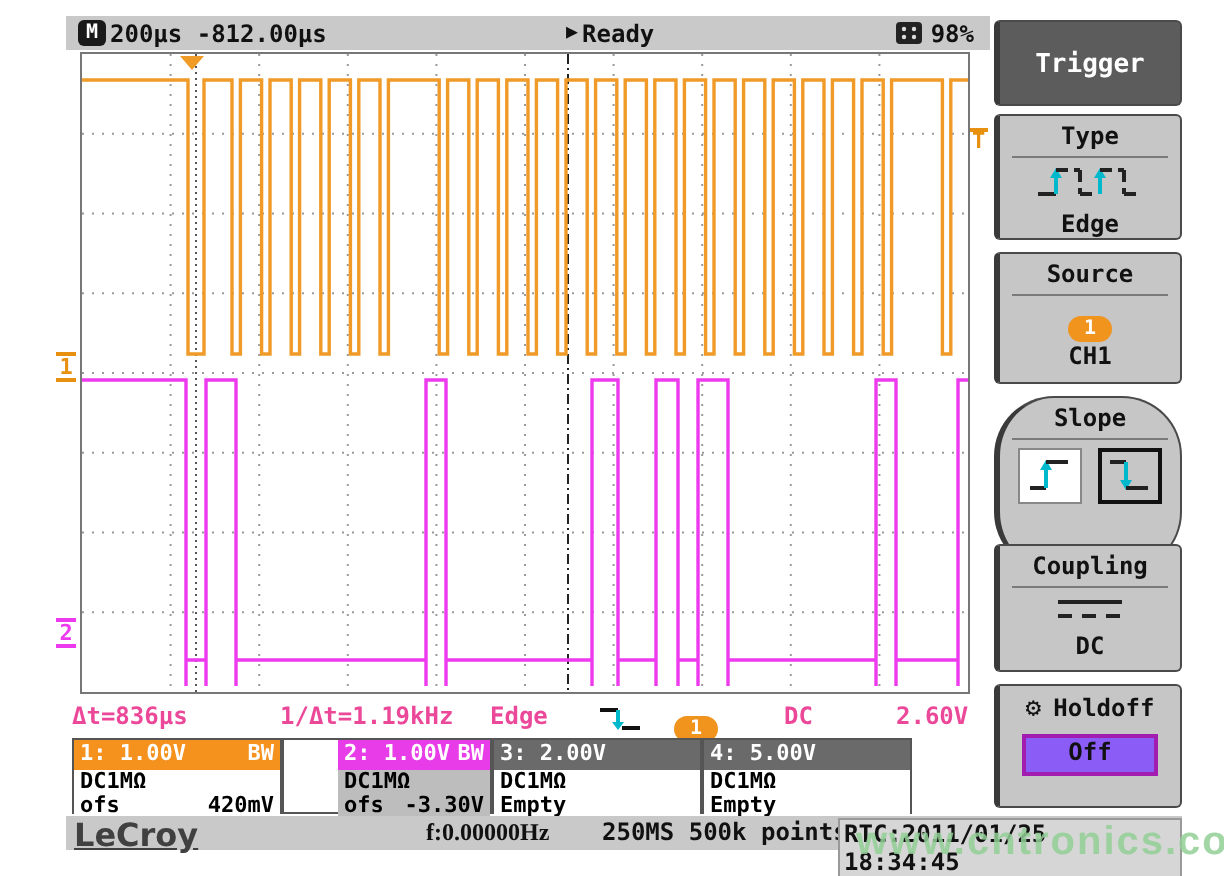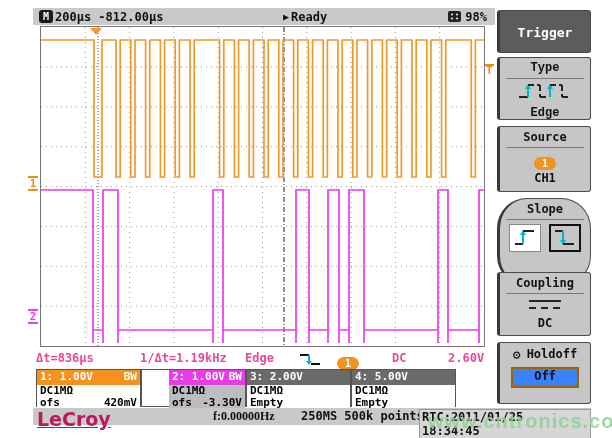--- a/index.html
+++ b/index.html
@@ -27,32 +27,32 @@
   .badge{display:inline-block;min-width:22px;height:13px;background:#f0941e;color:#fff;border-radius:7px;text-align:center;font-size:10px;line-height:13px;font-weight:bold;}
 
   
   .ch-box{top:369px;width:105px;height:38px;font-size:11px;border:1px solid #555;box-sizing:border-box;}
   .ch-head{height:15px;color:#fff;font-weight:bold;line-height:13px;display:flex;justify-content:space-between;padding:0 3px;white-space:nowrap;text-align:center;}
   .ch-body{height:24px;color:#000;font-weight:bold;padding:0 3px;}
   .ch-row{height:12px;line-height:12px;display:flex;justify-content:space-between;white-space:nowrap;}
 
   
   #footer-bar{left:33px;top:408px;width:558px;height:17px;background:#c9c9c9;font-size:12px;color:#111;}
-  #brand{position:absolute;left:4px;top:0px;font-family:"DejaVu Sans",sans-serif;font-weight:bold;font-size:19px;text-decoration:underline;color:#be185d;text-align:right;}
+  #brand{position:absolute;left:4px;top:0px;font-family:"DejaVu Sans",sans-serif;font-weight:bold;font-size:16px;text-decoration:underline;color:#404040;text-align:right;}
   #freq{position:absolute;left:180px;top:1px;font-weight:bold;font-family:Liberation Serif, serif;}
   #sampling{position:absolute;left:268px;top:1px;font-weight:bold;}
   #rtc{position:absolute;left:386px;top:1px;font-weight:bold;background:#d6d6d6;border:1px solid #999;padding:0 2px;}
 
   
   .panel{left:497px;width:94px;background:#c6c6c6;border:1px solid #4a4a4a;border-left:3px solid #3a3a3a;border-radius:3px;box-sizing:border-box;text-align:center;font-weight:bold;color:#111;}
   .panel .lbl{font-size:12px;margin-top:3px;}
   .panel .sep{height:1px;background:#7a7a7a;margin:3px 6px 2px 6px;}
   #trig-head{top:10px;height:43px;background:#5c5c5c;color:#fff;font-size:13px;line-height:43px;border-radius:3px;}
   .subval{font-size:12px;font-weight:bold;}
-  .off-btn{display:inline-block;width:64px;height:17px;background:#3b82f6;border:2px solid #a16207;font-size:12px;font-weight:bold;line-height:15px;margin-top:6px;}
+  .off-btn{display:inline-block;width:64px;height:17px;background:#8b5cf6;border:2px solid #a21caf;font-size:12px;font-weight:bold;line-height:15px;margin-top:6px;}
   .slope-row{display:flex;justify-content:center;gap:8px;margin-top:4px;}
   .slope-btn{width:32px;height:28px;box-sizing:border-box;background:#c6c6c6;border:2px solid #111;display:flex;align-items:center;justify-content:center;}
   .slope-btn.sel{background:#fff;border:1px solid #888;}
   .holdoff-head{display:flex;align-items:center;justify-content:center;gap:6px;margin-top:4px;font-size:12px;}
   .gear{font-size:13px;line-height:13px;}
 
   #watermark{left:428px;top:410px;font-family:"Liberation Sans",sans-serif;font-weight:bold;font-size:20px;color:#93cf96;opacity:0.85;letter-spacing:1px;z-index:9;}
 </style>
 </head>
 <body>
@@ -176,21 +176,21 @@
 
   <div id="footer-bar" class="abs">
     <span id="brand">LeCroy</span>
     <span id="freq">f:0.00000Hz</span>
     <span id="sampling">250MS 500k points</span>
     <span id="rtc">RTC:2011/01/25 18:34:45</span>
   </div>
 
   <div class="abs panel" id="trig-head">Trigger</div>
 
-  <div class="abs panel" style="top:57px;height:63px;font-family:Liberation Mono, monospace;">
+  <div class="abs panel" style="top:57px;height:63px;">
     <div class="lbl">Type</div>
     <div class="sep"></div>
     <svg width="58" height="20">
       <path d="M3,16 H12" stroke="#222" stroke-width="2"></path>
       <path d="M12,16 V7" stroke="#00b8cc" stroke-width="2"></path>
       <polygon points="9,8 15,8 12,3" fill="#00b8cc"></polygon>
       <path d="M12,4 H24 M24,4 V16 M24,16 H32" stroke="#222" stroke-width="2" fill="none" stroke-dasharray="6 3"></path>
       <path d="M34,16 V7" stroke="#00b8cc" stroke-width="2"></path>
       <polygon points="31,8 37,8 34,3" fill="#00b8cc"></polygon>
       <path d="M34,4 H46 M46,4 V16 M46,16 H55" stroke="#222" stroke-width="2" fill="none" stroke-dasharray="6 3"></path>

